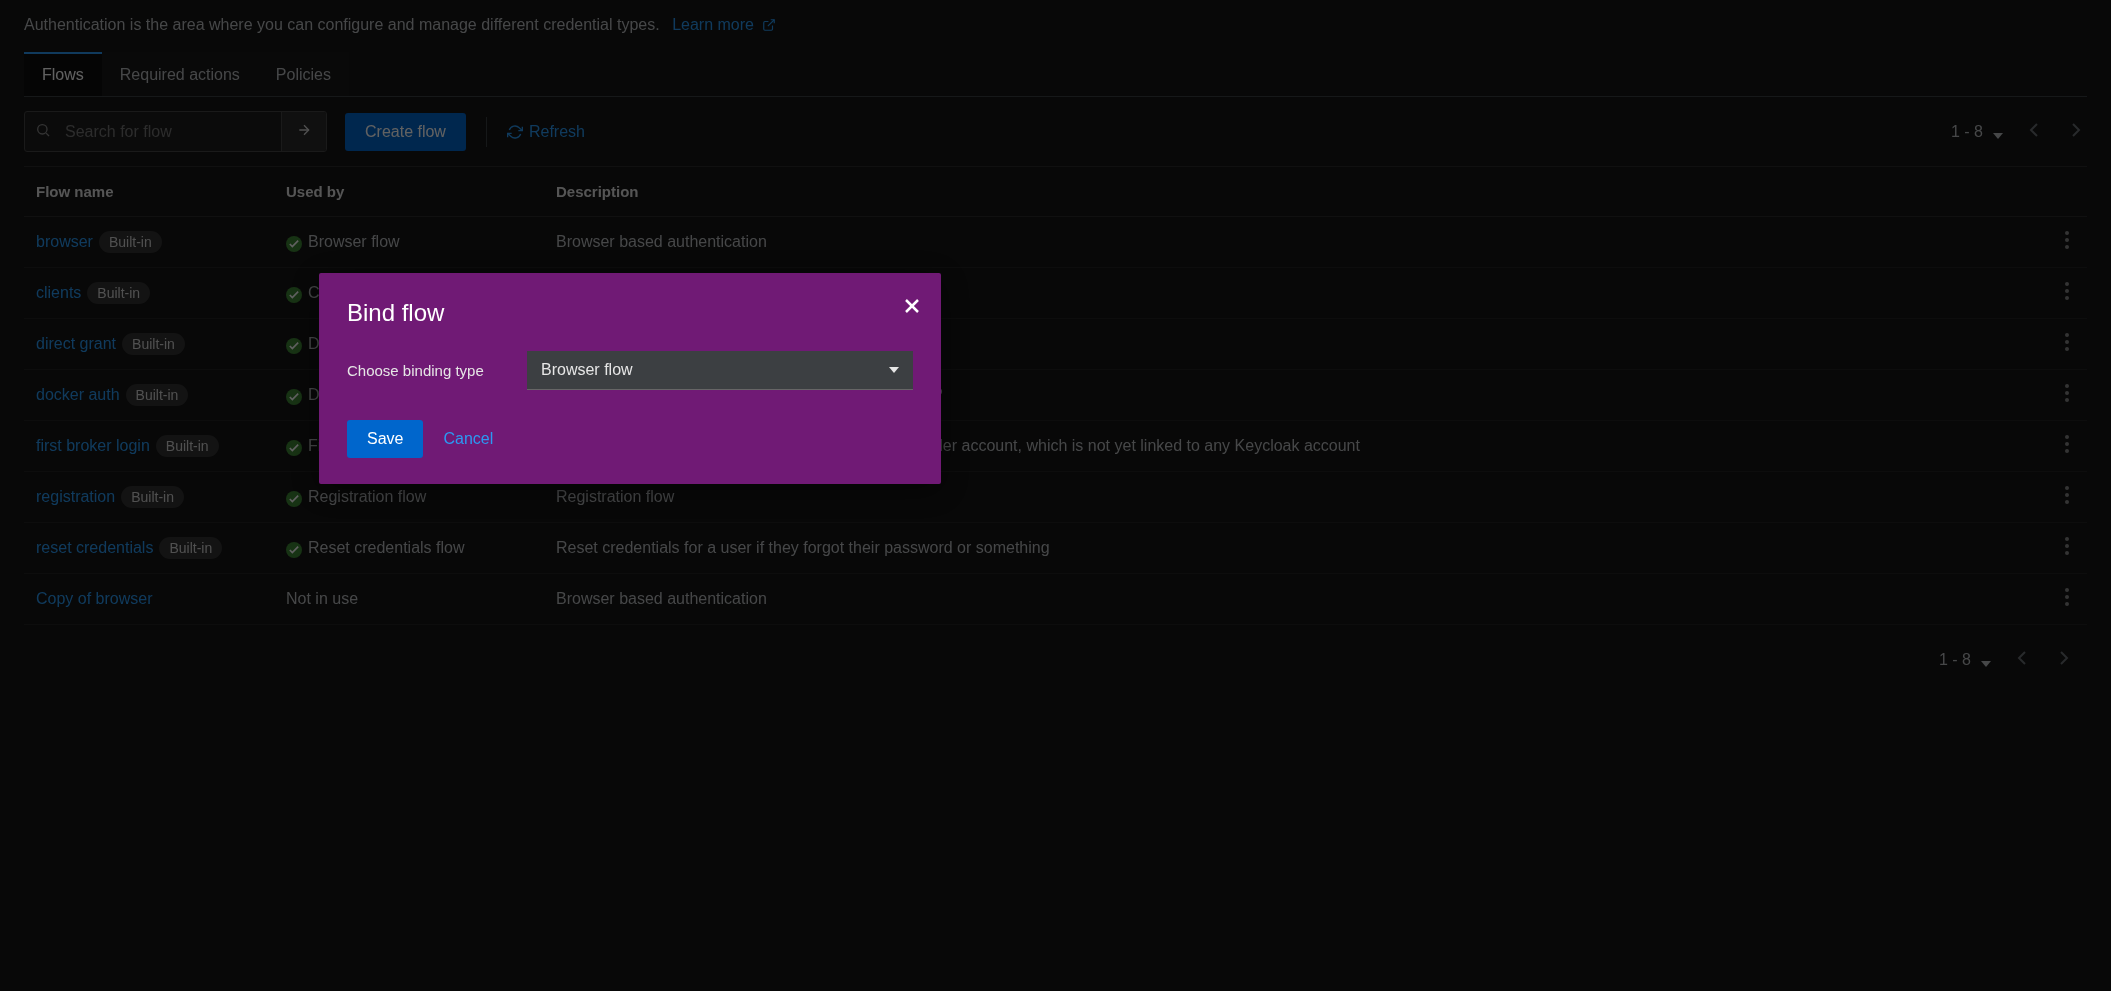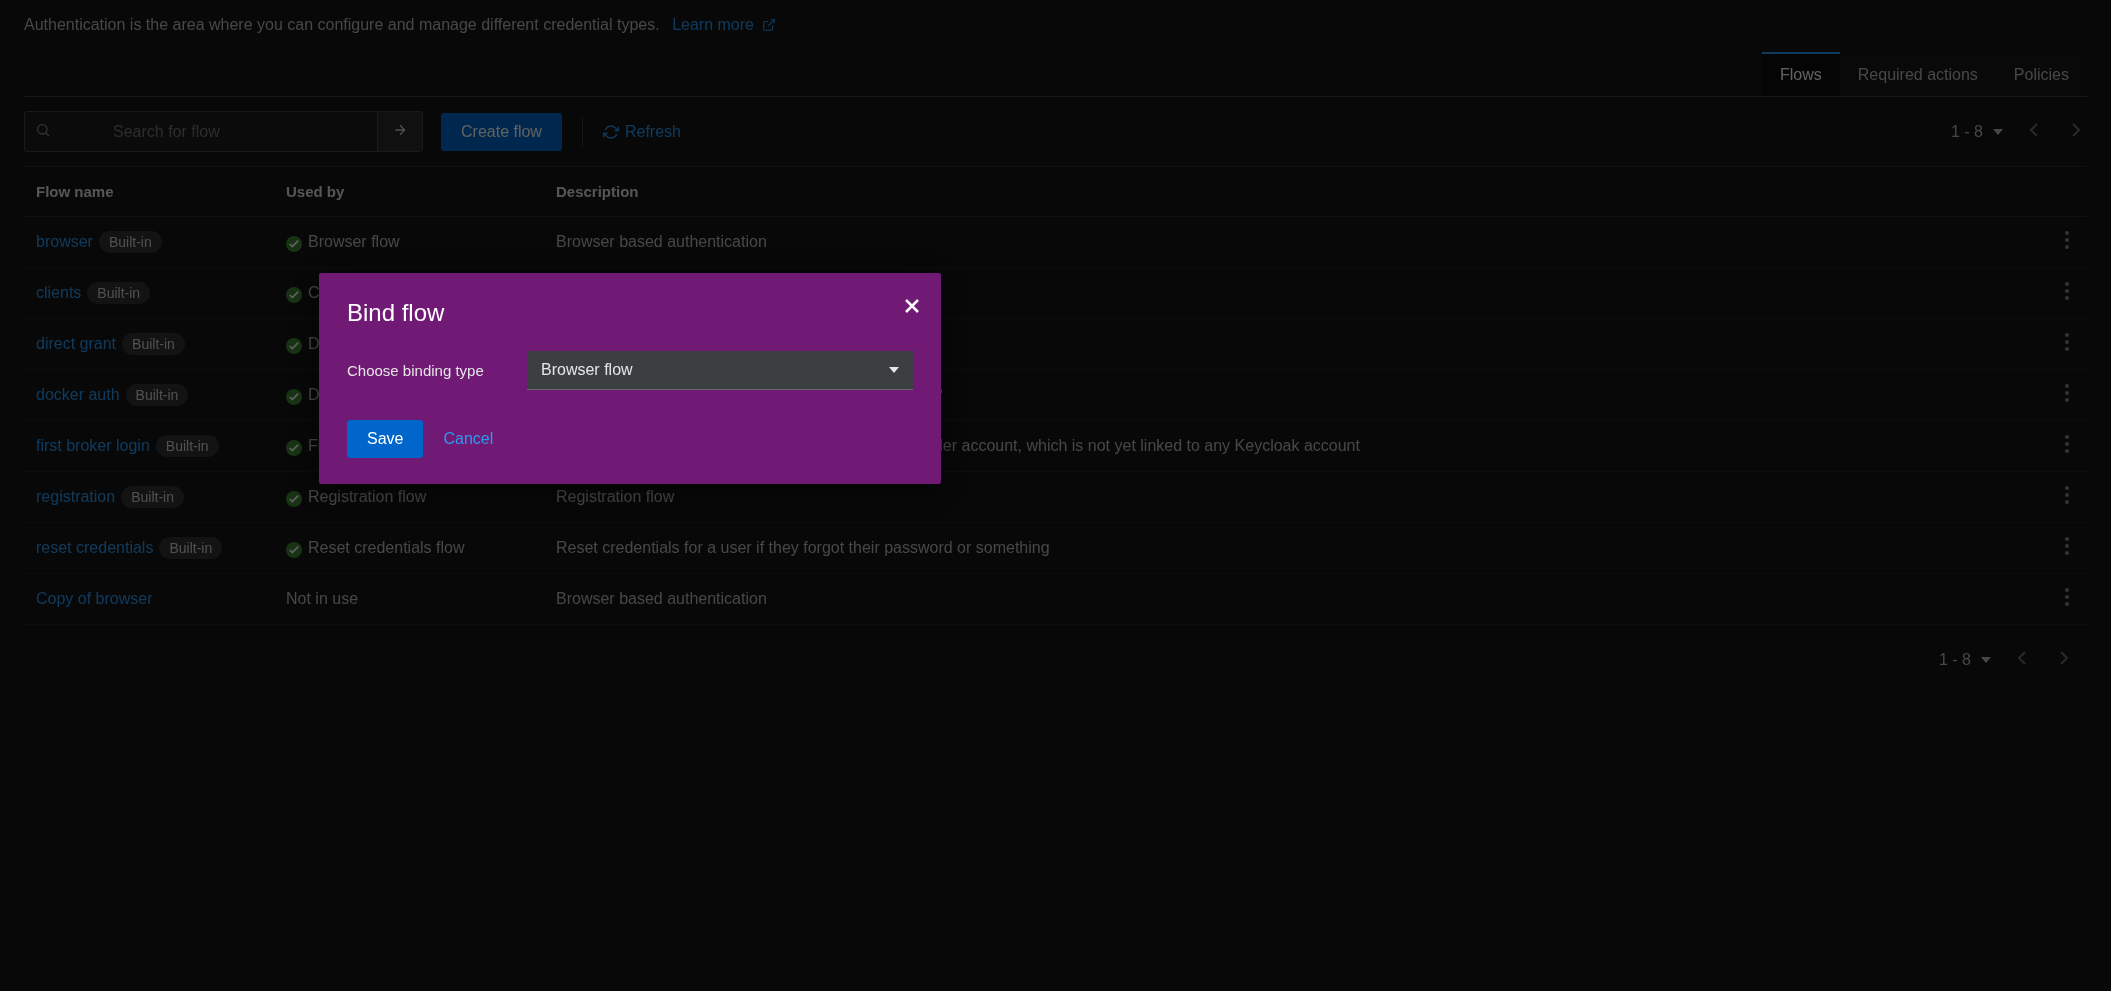--- a/index.html
+++ b/index.html
@@ -30,21 +30,20 @@
   .learn-more {
     color: #2b9af3;
     margin-left: 8px;
     text-decoration: none;
   }
   .learn-more svg { vertical-align: -2px; margin-left: 4px; }
 
   .tabs {
     display: flex;
     border-bottom: 1px solid #3c3f42;
-    justify-content: flex-end;
   }
   .tab {
     padding: 12px 18px;
     font-size: 16px;
     color: #b8bbbe;
     background: #1a1a1a;
     cursor: pointer;
     border-top: 2px solid transparent;
   }
   .tab.active {
@@ -59,21 +58,20 @@
     padding: 14px 0;
     border-bottom: 1px solid #2a2a2a;
   }
   .search-wrap {
     display: flex;
     align-items: center;
     background: #1f1f1f;
     border: 1px solid #444;
     border-radius: 3px;
     overflow: hidden;
-    gap: 48px;
   }
   .search-wrap .icon-search {
     padding: 0 10px;
     color: #888;
   }
   .search-input {
     background: transparent;
     border: none;
     color: #d2d2d2;
     font-size: 16px;
@@ -117,21 +115,21 @@
   }
   .toolbar-right {
     margin-left: auto;
     display: flex;
     align-items: center;
     gap: 20px;
     color: #b8bbbe;
   }
   .page-range {
     display: flex;
-    align-items: center;
+    align-items: flex-end;
     gap: 10px;
     cursor: pointer;
   }
   .nav-arrow {
     color: #6a6e73;
     cursor: pointer;
     padding: 6px;
   }
 
   table {

